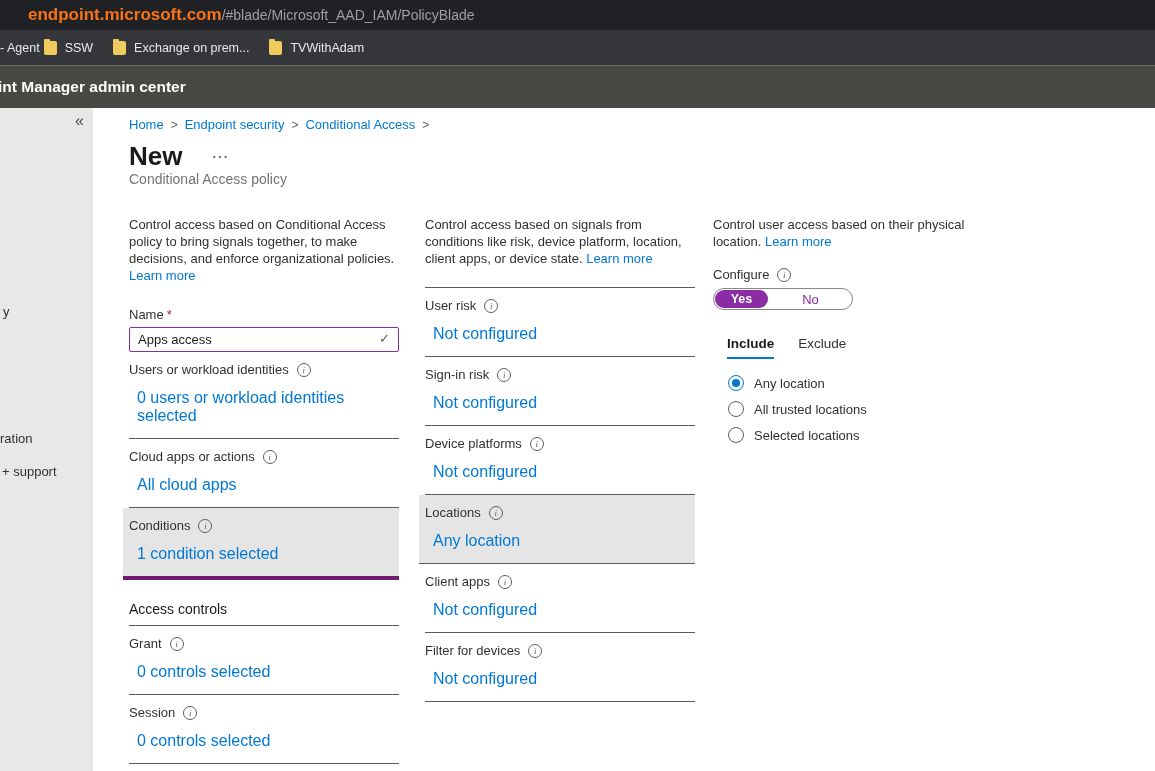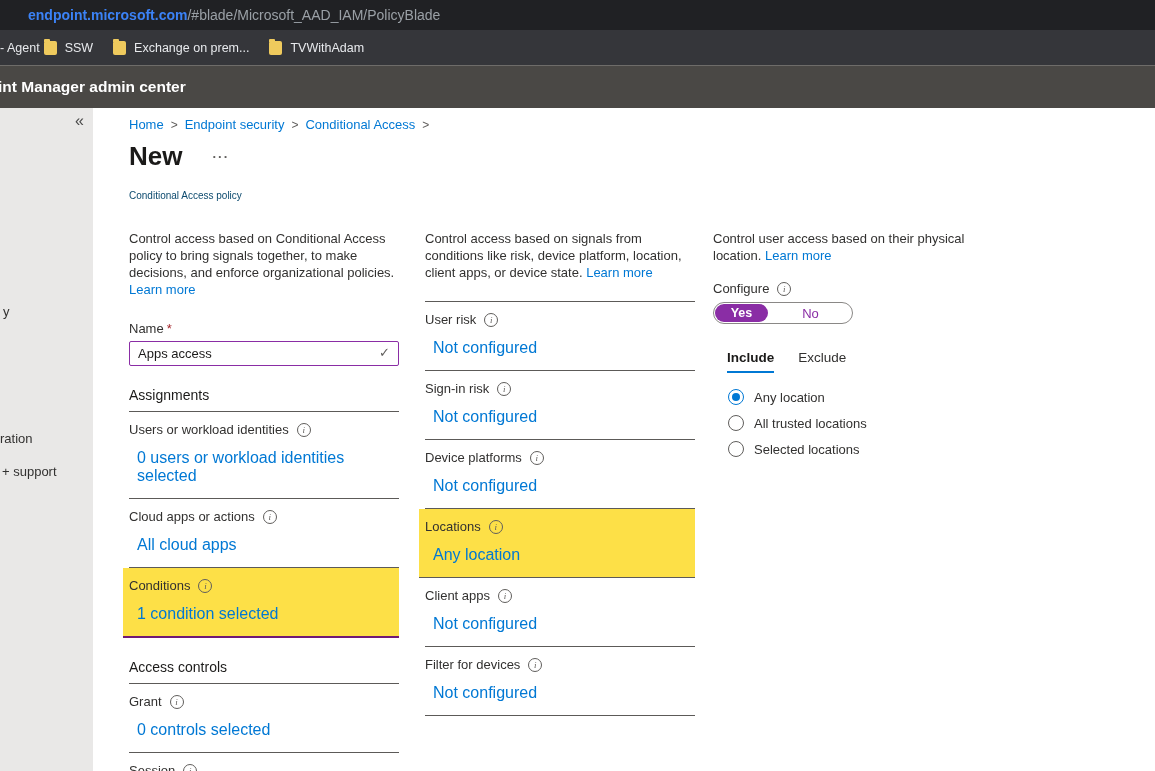--- a/index.html
+++ b/index.html
@@ -2,21 +2,21 @@
 <html><head>
 <meta charset="utf-8">
 <style>
   * { margin:0; padding:0; box-sizing:border-box; }
   html,body { width:1155px; height:771px; }
   body { font-family:"Liberation Sans", sans-serif; background:#fff; position:relative; overflow:hidden; }
 
   
   .urlbar { position:absolute; top:0; left:0; right:0; height:30px; background:#202124;
             display:flex; align-items:center; padding-left:28px; }
-  .url-domain { color:#3b82f6; font-weight:bold; font-size:14px; }
+  .url-domain { color:#f97316; font-weight:bold; font-size:17px; }
   .url-path { color:#9aa0a6; font-size:14px; }
 
   .bookmarksbar { position:absolute; top:30px; left:0; right:0; height:35px; background:#35363a;
                   display:flex; align-items:center; color:#e8eaed; font-size:12.5px; }
   .bookmark { display:flex; align-items:flex-end; gap:8px; cursor:pointer; }
   .bookmark.b1 { margin-left:0; }
   .bookmark.b2 { margin-left:4px; }
   .bookmark.b3 { margin-left:20px; }
   .bookmark.b4 { margin-left:20px; }
   .folder-icon { width:13px; height:14px; background:#efca5d; border-radius:2px; position:relative; flex:0 0 auto; }
@@ -39,21 +39,21 @@
   .content { position:absolute; top:108px; left:93px; right:0; bottom:0; background:#fff;
              padding:9px 0 0 36px; overflow:hidden; }
 
   .breadcrumb { font-size:13px; color:#605e5c; }
   .bc-link { color:#0078d4; text-decoration:none; cursor:pointer; }
   .bc-sep { color:#605e5c; font-size:12px; padding:0 7px; }
 
   .title-row { margin-top:11px; display:flex; align-items:flex-start; }
   .page-title { font-size:26px; font-weight:bold; color:#1b1a19; line-height:1.05; }
   .ellipsis { color:#605e5c; font-weight:bold; font-size:13px; letter-spacing:2px; margin-left:30px; margin-top:3px; cursor:pointer; }
-  .page-subtitle { margin-top:20px; font-size:10px; color:#0c4a6e; }
+  .page-subtitle { margin-top:1px; font-size:14px; color:#737373; }
 
   .columns { display:flex; margin-top:29px; }
   .col { flex:0 0 auto; }
   .col1 { width:270px; margin-right:26px; }
   .col2 { width:270px; margin-right:18px; }
   .col3 { width:255px; }
 
   .desc { font-size:13px; line-height:17px; color:#323130; }
   .inline-link { color:#0078d4; text-decoration:none; cursor:pointer; }
   .col2 .desc-wrap { padding-bottom:20px; border-bottom:1px solid #5c5a58; }
@@ -63,22 +63,22 @@
   .input-wrap { margin-top:5px; position:relative; }
   .name-input { width:100%; height:25px; border:1px solid #8a2da5; border-radius:2px;
                 padding:0 26px 0 8px; font-size:13px; color:#1b1a19; font-family:inherit;
                 outline:none; background:#fff; }
   .check-icon { position:absolute; right:9px; top:4px; color:#5f5d5b; font-size:13px; }
 
   .section-heading { font-size:14px; color:#1b1a19; margin-top:21px; padding-bottom:8px;
                      border-bottom:1px solid #5c5a58; }
 
   .item { padding:10px 0 13px; border-bottom:1px solid #5c5a58; }
-  .item.highlighted { background:#fde047; margin-left:-6px; padding-left:6px; }
-  .item.thick { border-bottom:2px solid #701a75; }
+  .item.highlighted { background:#e5e5e5; margin-left:-6px; padding-left:6px; }
+  .item.thick { border-bottom:4px solid #701a75; }
   .item-label-row { display:flex; align-items:center; gap:8px; font-size:13px; color:#323130; }
   .info-icon { width:14px; height:14px; border:1px solid #605e5c; border-radius:50%;
                color:#605e5c; font-size:9px; font-family:"Liberation Serif", serif; font-style:italic;
                display:inline-flex; align-items:center; justify-content:center; flex:0 0 auto; cursor:pointer; }
   .item-link { display:inline-block; margin-top:12px; margin-left:8px; font-size:16px;
                color:#0078d4; text-decoration:none; cursor:pointer; }
 
   
   .configure-row { margin-top:17px; display:flex; align-items:center; gap:8px; font-size:13px; color:#323130; }
   .toggle { margin-top:6px; width:140px; height:22px; border:1px solid #8a8886; border-radius:12px;
@@ -158,21 +158,20 @@
       </div>
 
       <div class="name-label">
         <span>Name</span><span class="req">*</span>
       </div>
       <div class="input-wrap">
         <input class="name-input" value="Apps access" style="">
         <span class="check-icon">✓</span>
       </div>
 
-      <div class="section-heading">Assignments</div>
 
       <div class="item">
         <div class="item-label-row">
           <span>Users or workload identities</span>
           <span class="info-icon">i</span>
         </div>
         <a class="item-link">0 users or workload identities selected</a>
       </div>
 
       <div class="item">

